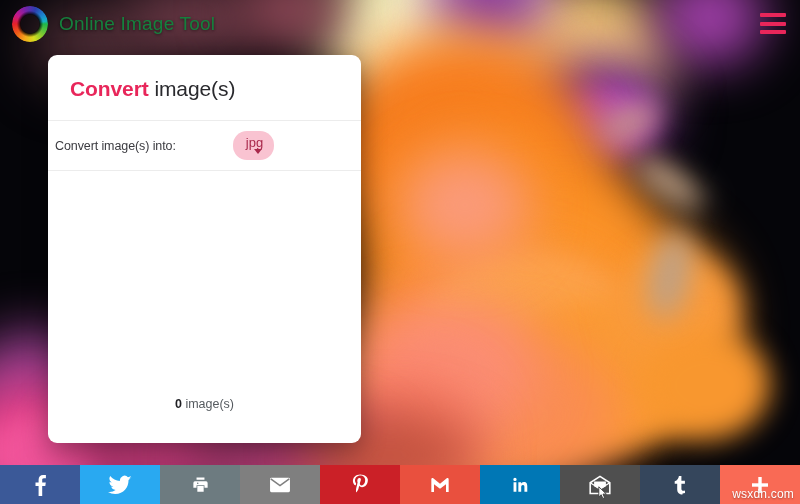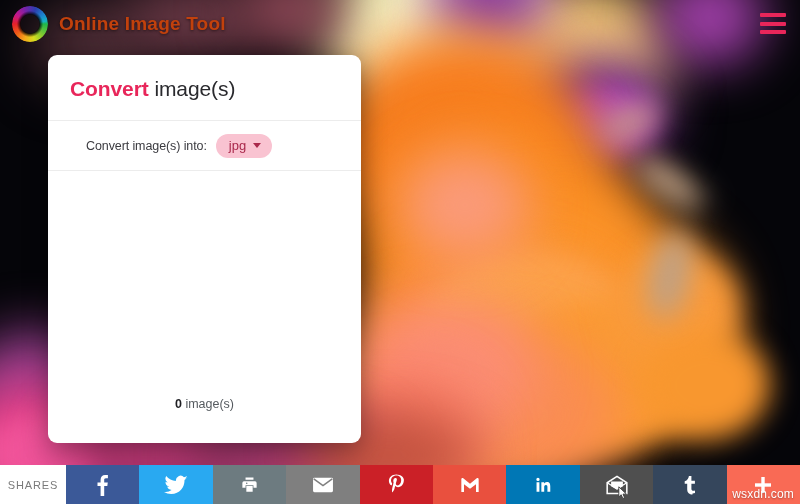--- a/index.html
+++ b/index.html
@@ -53,25 +53,25 @@
     -webkit-mask: radial-gradient(circle at 50% 50%, transparent 0 9px, #000 10px);
             mask: radial-gradient(circle at 50% 50%, transparent 0 9px, #000 10px);
   }
   .logo-ring::after {
     content: "";
     position: absolute; inset: 3px;
     border-radius: 50%;
     background: radial-gradient(circle at 50% 50%, rgba(0,0,0,0.92) 0 44%, rgba(0,0,0,0) 62%);
   }
   .brand-title {
-    color: #c2410c;
+    color: #15803d;
     font-size: 19px;
     letter-spacing: 0.2px;
     margin-left: 11px;
-    font-weight: 700;
+    font-weight: 400;
     text-shadow: 0 1px 3px rgba(0,0,0,0.55);
     white-space: nowrap;
   }
   .hamburger {
     position: absolute;
     right: 14px; top: 13px;
     width: 26px; height: 21px;
     display: flex; flex-direction: column; justify-content: space-between;
     cursor: pointer;
   }
@@ -107,37 +107,39 @@
     text-underline-offset: 3px;
   }
   .divider {
     height: 1px;
     background: #ececec;
     margin-top: 19px;
   }
   .format-row {
     display: flex; align-items: center;
     height: 49px;
-    padding: 0 38px;
+    padding: 0 7px;
+    gap: 48px;
   }
   .format-label {
     font-size: 12.5px;
     color: #3b3b40;
     letter-spacing: -0.1px;
   }
   .format-pill {
     margin-left: 9px;
     background: #f9c3d1;
     color: #a9284b;
     font-size: 13px;
     border-radius: 14px;
     padding: 5px 11px 6px 13px;
     display: inline-flex; align-items: center;
     cursor: pointer;
     line-height: 1;
+    flex-direction: column;
   }
   .caret {
     margin-left: 7px;
     width: 0; height: 0;
     border-left: 4.5px solid transparent;
     border-right: 4.5px solid transparent;
     border-top: 5.5px solid #a9284b;
   }
   .card-body {
     position: relative;
@@ -299,21 +301,20 @@
     </div>
     <div class="divider" style="margin-top:0;"></div>
 
 
     <div class="card-footer">
       <div class="count-line"><b>0</b><span> image(s)</span></div>
     </div>
   </div>
 
   <div class="sharebar">
-    <div class="shares-label">SHARES</div>
 
     <div class="share-btn" style="background:#3b5998;">
       <svg width="11" height="22" viewBox="0 0 11 22">
         <path fill="#fff" d="M7.2 22V12h3.1l.5-3.6H7.2V6.1c0-1 .3-1.8 1.8-1.8h1.9V1.1C10.5 1.1 9.4 1 8.1 1 5.4 1 3.6 2.6 3.6 5.7v2.7H.5V12h3.1v10z"></path>
       </svg>
     </div>
 
     <div class="share-btn" style="background:#29a9f1;">
       <svg width="24" height="20" viewBox="0 0 24 20">
         <path fill="#fff" d="M23.6 2.8a9.5 9.5 0 0 1-2.7.8 4.8 4.8 0 0 0 2.1-2.6 9.4 9.4 0 0 1-3 1.2A4.7 4.7 0 0 0 11.9 6a13.3 13.3 0 0 1-9.7-4.9 4.7 4.7 0 0 0 1.5 6.3 4.6 4.6 0 0 1-2.2-.6v.1a4.7 4.7 0 0 0 3.8 4.6 4.8 4.8 0 0 1-2.1.1 4.7 4.7 0 0 0 4.4 3.3A9.5 9.5 0 0 1 0 16.9a13.3 13.3 0 0 0 7.2 2.1c8.6 0 13.3-7.1 13.3-13.3v-.6a9.5 9.5 0 0 0 2.3-2.4z"></path>

